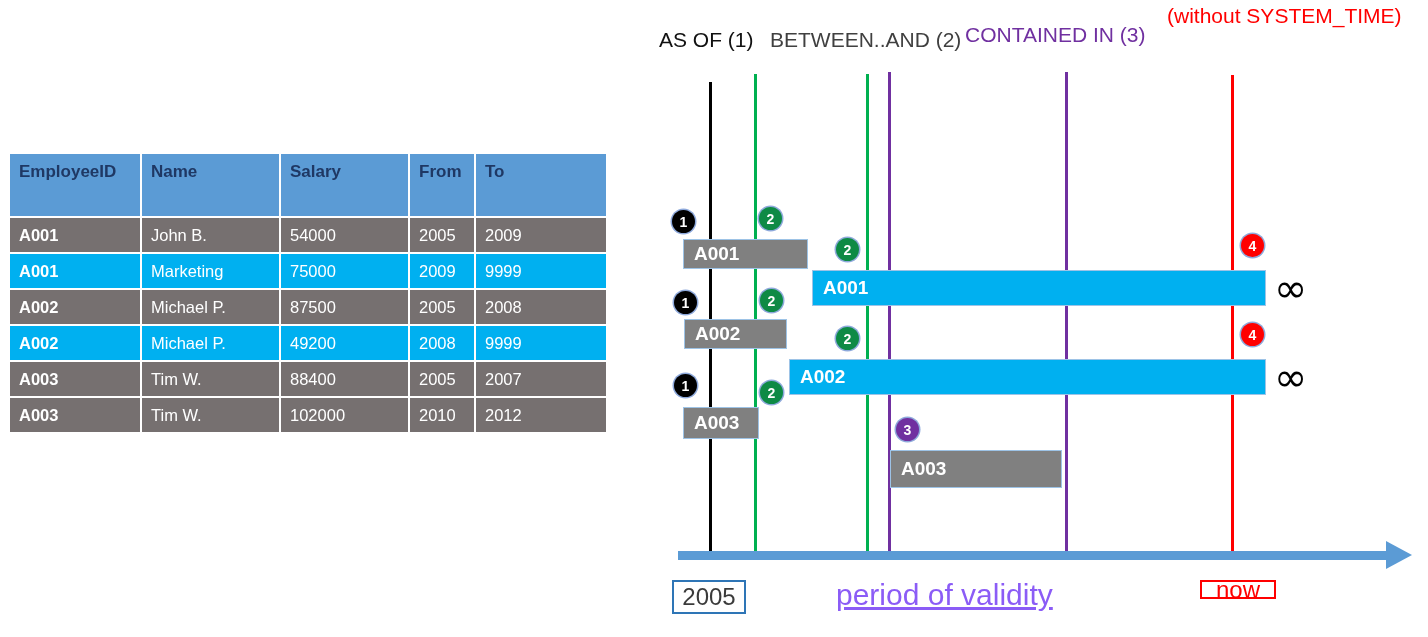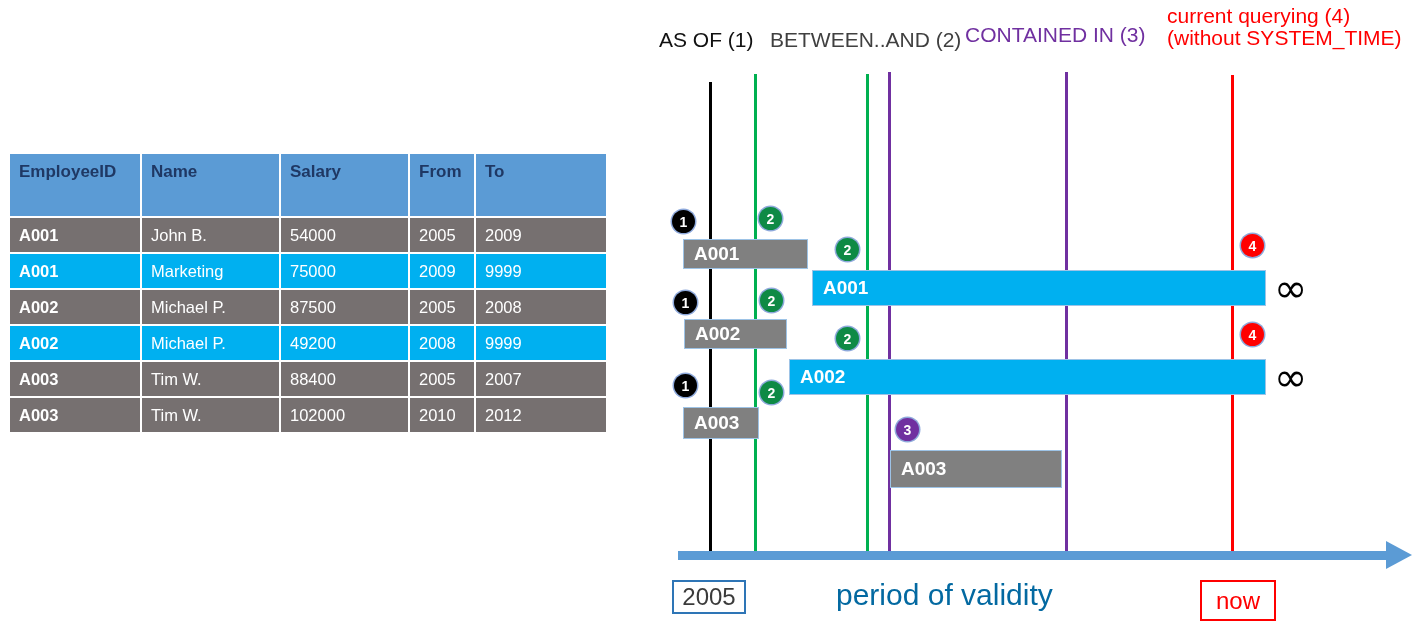--- a/index.html
+++ b/index.html
@@ -111,25 +111,25 @@
 
   .tagbox{
     position:absolute;
     font-size:24px;
     display:flex; align-items:center; justify-content:center;
     box-sizing:border-box;
     background:#ffffff;
   }
   #tag-2005{ left:672px; top:580px; width:74px; height:34px;
              border:2px solid #2E75B6; color:#3B3B3B; }
-  #tag-now{ left:1200px; top:580px; width:76px; height:41px;
+  #tag-now{ left:1200px; top:580px; width:76px; height:19px;
             border:2px solid #FF0000; color:#FF0000; }
   #axis-caption{
     position:absolute; left:836px; top:578px;
-    font-size:30px; color:#0369a1; white-space:nowrap;
+    font-size:30px; color:#8b5cf6; white-space:nowrap;text-decoration:underline;
   }
 </style>
 </head>
 <body>
 
 <table id="employee-table">
   <colgroup>
     <col class="c-id">
       <col class="c-name">
       <col class="c-sal">
@@ -190,21 +190,20 @@
     </tr>
   </tbody>
 </table>
 
 <div id="diagram">
 
   <div class="legend" id="legend-asof">AS OF (1)</div>
   <div class="legend" id="legend-between">BETWEEN..AND (2)</div>
   <div class="legend" id="legend-contained">CONTAINED IN (3)</div>
   <div class="legend" id="legend-current">
-    <div>current querying (4)</div>
     <div>(without SYSTEM_TIME)</div>
   </div>
 
   <div class="vline black" style="left:709px;  top:82px;  height:474px;"></div>
   <div class="vline green" style="left:754px;  top:74px;  height:482px;"></div>
   <div class="vline green" style="left:866px;  top:74px;  height:482px;"></div>
   <div class="vline purple" style="left:888px;  top:72px;  height:484px;"></div>
   <div class="vline purple" style="left:1065px; top:72px;  height:484px;"></div>
   <div class="vline red" style="left:1231px; top:75px;  height:481px;"></div>
 

